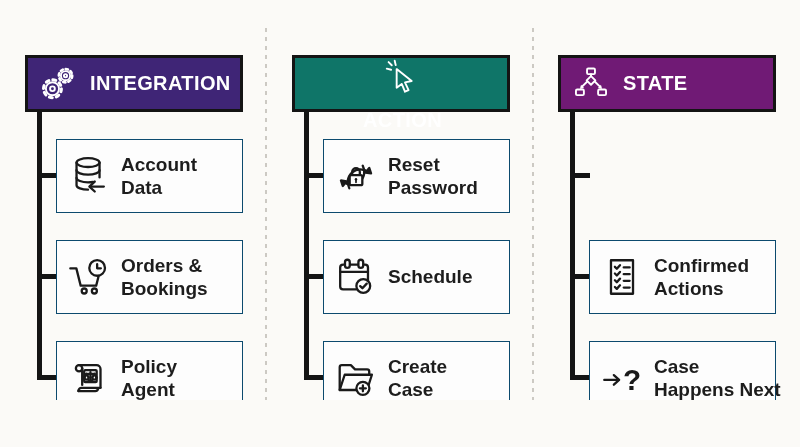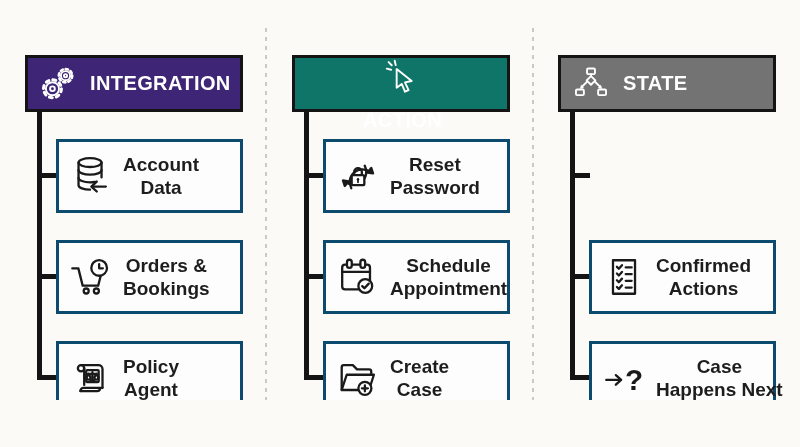--- a/index.html
+++ b/index.html
@@ -1,18 +1,18 @@
 <!DOCTYPE html>
 <html><head>
 <meta charset="utf-8">
 <style>
   html,body{margin:0;padding:0;background:#fbfaf7;}
   .canvas{
     position:relative;width:800px;height:400px;background:#fbfaf7;
-    font-family:"Liberation Sans",sans-serif;overflow:hidden;text-align:center;
+    font-family:"Liberation Sans",sans-serif;overflow:hidden;
   }
   .divider{
     position:absolute;top:28px;height:414px;width:2px;
     background-image:repeating-linear-gradient(to bottom,#ccc9c3 0 4px,transparent 4px 9px);
   }
   .divider.d1{left:265px}
   .divider.d2{left:532px}
 
   .column{position:absolute;top:0;width:250px;height:447px;}
   .column.c0{left:25px}
@@ -29,21 +29,21 @@
   }
   .hicon{width:38px;height:38px;flex:0 0 38px;display:flex;align-items:center;justify-content:center}
   .hicon svg{width:38px;height:38px;display:block}
 
   .vline{position:absolute;left:12px;top:110px;width:5px;height:270px;background:#141414;}
   .stub{position:absolute;left:15px;width:17px;height:5px;background:#141414;}
   .stub.s0{top:173px}.stub.s1{top:274px}.stub.s2{top:375px}
 
   .node{
     position:absolute;left:31px;width:187px;height:74px;box-sizing:border-box;
-    background:#fdfdfd;border:3px solid #0c4a6e;
+    background:#fdfdfd;border:1px solid #0c4a6e;
     display:flex;align-items:center;gap:9px;padding:0 4px 0 9px;
   }
   .node.n0{top:139px}.node.n1{top:240px}.node.n2{top:341px}
   .bicon{width:46px;height:46px;flex:0 0 46px;display:flex;align-items:center;justify-content:center}
   .bicon svg{width:46px;height:46px;display:block}
   .nlabel{font-size:19px;font-weight:700;color:#1d1d1d;line-height:1.22;}
   .nlabel span{display:block;white-space:nowrap;}
 
   .ink{stroke:#1a1a1a;fill:none;stroke-width:2.4;stroke-linecap:round;stroke-linejoin:round;}
   .wink{stroke:#ffffff;fill:none;stroke-width:2.4;stroke-linecap:round;stroke-linejoin:round;}
@@ -190,21 +190,20 @@
             <path d="M7.5 18.6 H36.5"></path>
             <rect x="12.5" y="6" width="5" height="8.4" rx="2.5" fill="#fdfdfd"></rect>
             <rect x="26.5" y="6" width="5" height="8.4" rx="2.5" fill="#fdfdfd"></rect>
             <circle cx="31.6" cy="33.4" r="7.2" fill="#fdfdfd"></circle>
             <path d="M28.4 33.5 l2.3 2.3 l4.5 -4.9"></path>
           </g>
         </svg>
       </span>
       <span class="nlabel">
         <span>Schedule</span>
-        <span>Appointment</span>
       </span>
     </div>
 
     <div class="node n2">
       <span class="bicon">
         <svg viewBox="0 0 48 48">
           <g class="ink" stroke-width="2.3">
             <path d="M7 36.5 V12.8 a2.2 2.2 0 0 1 2.2 -2.2 H18.6 l4.4 4.4 H35.6 a2.2 2.2 0 0 1 2.2 2.2 V20"></path>
             <path d="M7 36.5 L12.2 20.6 H40.6 L35.5 36.5 Z"></path>
             <circle cx="31.2" cy="34.8" r="6.8" fill="#fdfdfd"></circle>
@@ -213,21 +212,21 @@
         </svg>
       </span>
       <span class="nlabel">
         <span>Create</span>
         <span>Case</span>
       </span>
     </div>
   </div>
 
   <div class="column c2">
-    <div class="col-header" style="background: #737373;">
+    <div class="col-header" style="background: #701a75;">
       <span class="hicon">
         <svg viewBox="0 0 48 48">
           <g class="wink" stroke-width="2.3">
             <rect x="19" y="4.5" width="10" height="7" rx="1.5"></rect>
             <path d="M24 11.5 V14"></path>
             <path d="M24 14 L29.5 19.5 L24 25 L18.5 19.5 Z"></path>
             <path d="M19.3 20.8 L12 28"></path>
             <path d="M28.7 20.8 L36 28"></path>
             <path d="M10.2 30.2 L15.3 29 L11.4 25.1 Z" fill="#fff" stroke="none"></path>
             <path d="M37.8 30.2 L32.7 29 L36.6 25.1 Z" fill="#fff" stroke="none"></path>

